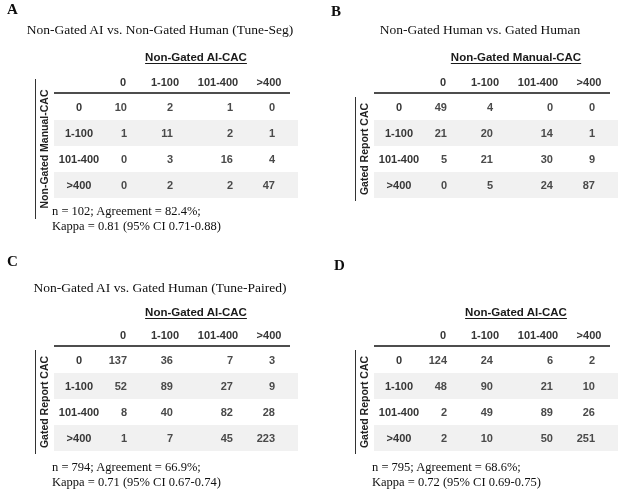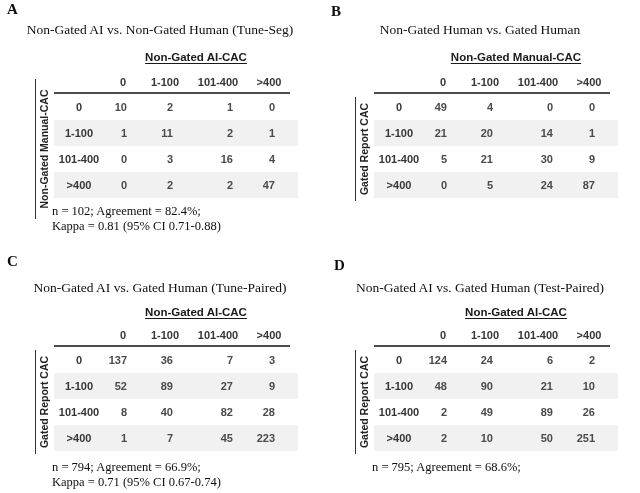--- a/index.html
+++ b/index.html
@@ -196,21 +196,20 @@
       </div>
     </div>
     <div class="stats">
       <div>n = 794; Agreement = 66.9%;</div>
       <div>Kappa = 0.71 (95% CI 0.67-0.74)</div>
     </div>
   </section>
 
   <section class="panel pd">
     <div class="pletter">D</div>
-    <div class="ptitle">Non-Gated AI vs. Gated Human (Test-Paired)</div>
     <div class="subhead">Non-Gated AI-CAC</div>
     <div class="vlabel">Gated Report CAC</div>
     <div class="ctable">
       <div class="hrow">
         <div class="cell lbl"></div>
         <div class="cell ch c0">0</div>
         <div class="cell ch c1">1-100</div>
         <div class="cell ch c2">101-400</div>
         <div class="cell ch c3">&gt;400</div>
       </div>
@@ -239,16 +238,17 @@
       <div class="mrow stripe">
         <div class="cell lbl">&gt;400</div>
         <div class="cell v c0">2</div>
         <div class="cell v c1">10</div>
         <div class="cell v c2">50</div>
         <div class="cell v c3">251</div>
       </div>
     </div>
     <div class="stats">
       <div>n = 795; Agreement = 68.6%;</div>
+      <div>Kappa = 0.72 (95% CI 0.69-0.75)</div>
     </div>
   </section>
 
 </div>
 
 </body></html>

